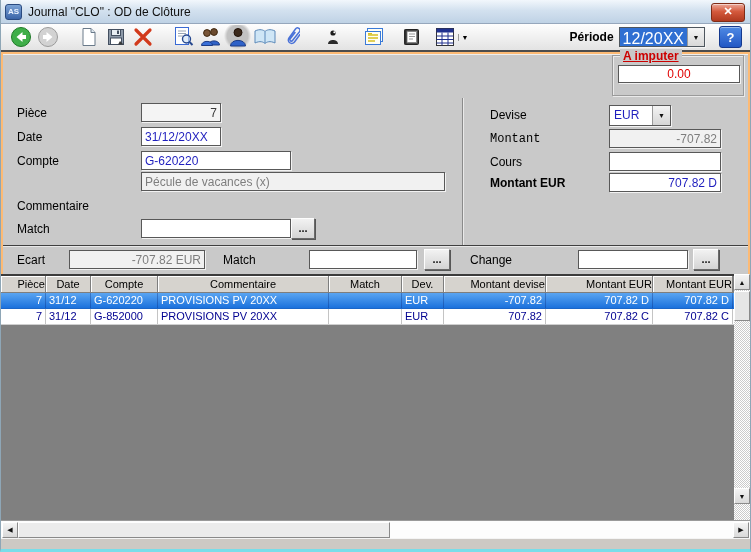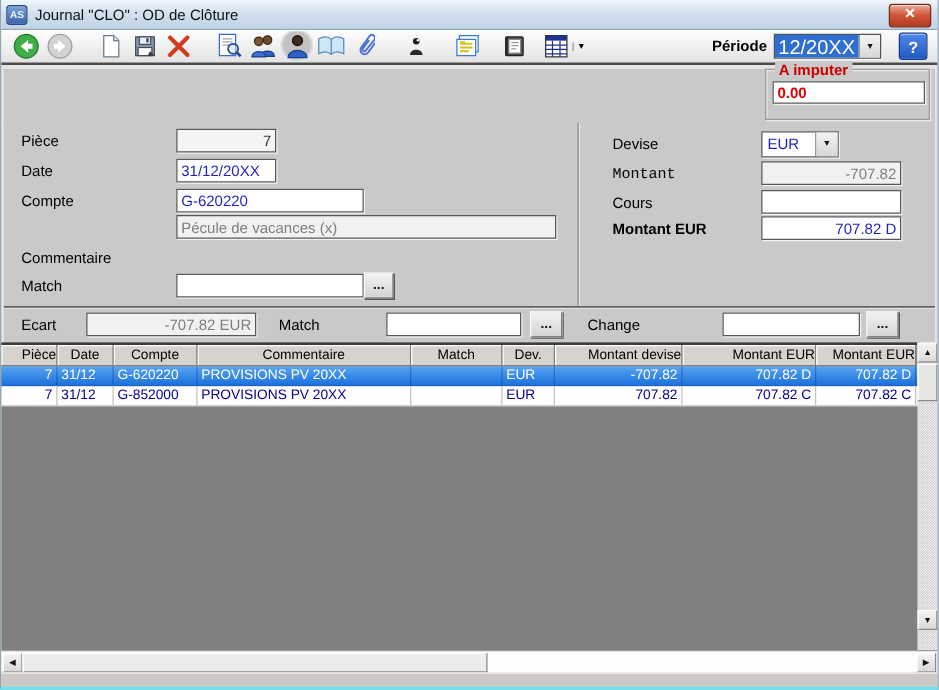--- a/index.html
+++ b/index.html
@@ -1,16 +1,16 @@
 <!DOCTYPE html>
 <html><head>
 <meta charset="utf-8">
 <style>
   html,body{margin:0;padding:0;background:#9aa4ac;font-family:"Liberation Sans",sans-serif;}
-  #window{position:relative;width:751px;height:552px;background:#e5e5e5;overflow:hidden;
+  #window{position:relative;width:751px;height:552px;background:#fdba74;overflow:hidden;
     border-left:1px solid #8ea6b6;border-right:1px solid #8ea6b6;border-bottom:3px solid #79dde9;box-sizing:border-box;}
   
   .titlebar{position:absolute;top:0;left:0;right:0;height:24px;
     background:linear-gradient(#f2f7fc,#d3e1ef 45%,#bfd2e5);border-bottom:1px solid #96a7bc;
     display:flex;align-items:center;padding-left:4px;box-sizing:border-box;}
   .app-icon{width:17px;height:16px;border-radius:3px;background:linear-gradient(#7da4d6,#3a64a8);
     border:1px solid #2a4a80;color:#eaf2ff;font-size:8px;font-weight:bold;
     display:flex;align-items:center;justify-content:center;box-sizing:border-box;}
   .title-text{margin-left:6px;font-size:12px;color:#111;}
   .close-btn{position:absolute;right:5px;top:3px;width:32px;height:17px;border-radius:3px;
@@ -36,24 +36,24 @@
   .help-btn{width:21px;height:20px;margin-left:14px;border-radius:3px;
     background:linear-gradient(#4f8ae4,#2257c4);border:1px solid #15398e;color:#fff;
     font-weight:bold;font-size:13px;display:flex;align-items:center;justify-content:center;
     box-shadow:inset 0 1px 0 rgba(255,255,255,.45);}
   
   .panel-band{position:absolute;top:54px;left:2px;right:2px;height:44px;background:#c9c9c9;
     border-top:1px solid #eee;border-bottom:1px solid #9d9d9d;}
   .imputer-box{position:absolute;right:4px;top:0px;width:130px;height:39px;
     border:1px solid #9a9a9a;box-shadow:1px 1px 0 #eaeaea, inset 1px 1px 0 #eaeaea;}
   .imputer-legend{position:absolute;top:-7px;left:7px;background:#c9c9c9;padding:0 3px;
-    font-size:12px;font-weight:bold;color:#cc0000;}
+    font-size:12px;font-weight:bold;color:#cc0000;text-decoration:underline;}
   .imputer-box input{position:absolute;left:5px;top:9px;width:114px;height:16px;
     border:1px solid #585858;box-shadow:1px 1px 0 #f2f2f2;background:#fff;
-    color:#e00000;font-size:12px;text-align:left;padding:0 3px;font-family:inherit;font-weight:bold;}
+    color:#e00000;font-size:12px;text-align:center;padding:0 3px;font-family:inherit;}
   
   .form-area{position:absolute;top:98px;left:2px;right:2px;height:147px;background:#c9c9c9;}
   .form-divider{position:absolute;left:459px;top:0;bottom:0;width:0;
     border-left:1px solid #8a8a8a;border-right:1px solid #e9e9e9;}
   .flabel{position:absolute;font-size:12px;color:#000;}
   .flabel.bold{font-weight:bold;}
   .field{position:absolute;height:17px;border:1px solid #585858;box-shadow:1px 1px 0 #f2f2f2;
     background:#fff;font-size:12px;color:#1f1fbe;padding:0 3px;font-family:inherit;box-sizing:content-box;}
   .field.dim{background:#f1f1f1;color:#7e7e7e;}
   .field.dark{color:#3a3a3a;background:#f4f4f4;}

